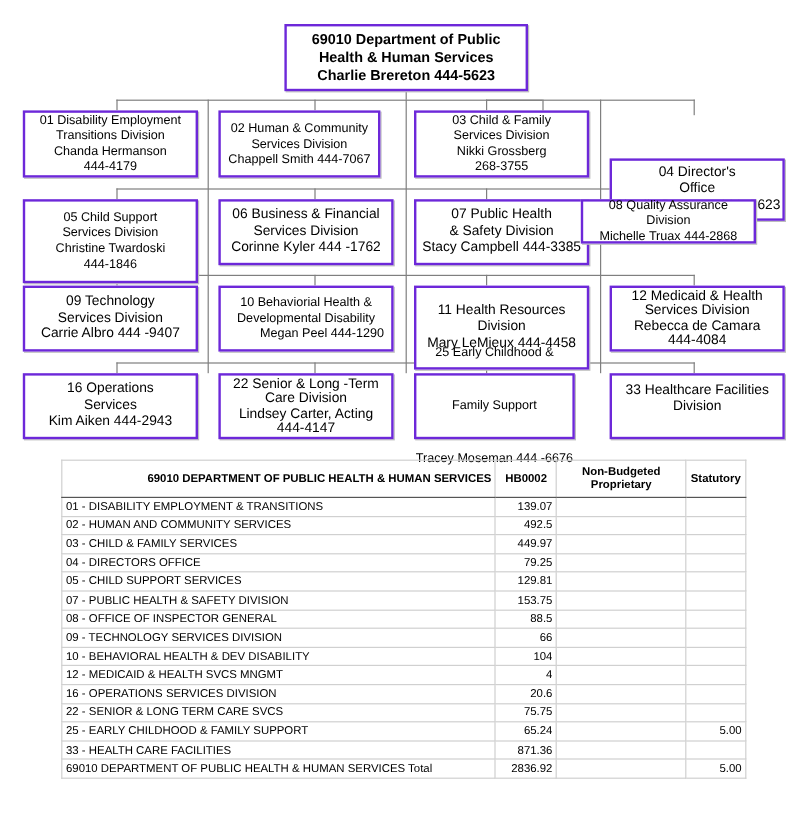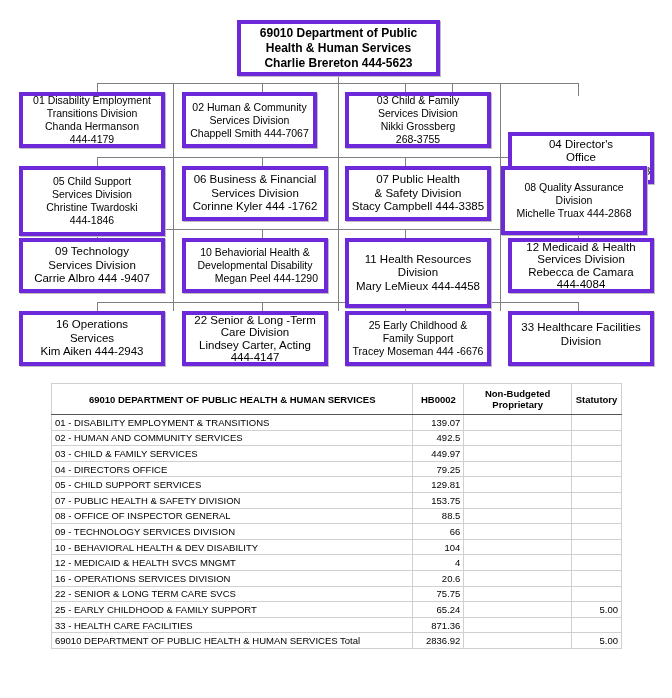--- a/index.html
+++ b/index.html
@@ -1,27 +1,27 @@
 <!DOCTYPE html>
 <html><head>
 <meta charset="utf-8">
 <style>
   html, body { margin:0; padding:0; background:#ffffff; }
   body { width:672px; height:698px; position:relative; overflow:hidden; font-family:"Liberation Sans", sans-serif; color:#000; }
   .line { position:absolute; background:#7f7f7f; }
-  .box { position:absolute; border:4px solid #6d28d9; background:#fff; box-sizing:border-box; box-shadow:1px 1px 0 #bdbdbd;
+  .box { position:absolute; border:2px solid #6d28d9; background:#fff; box-sizing:border-box; box-shadow:1px 1px 0 #bdbdbd;
          display:flex; flex-direction:column; justify-content:center; align-items:center; text-align:center;
          font-size:11.5px; line-height:13.5px; }
   .box.small { font-size:10.5px; line-height:13px; }
   .box.top { font-weight:bold; font-size:12px; line-height:15px; }
   .box span { display:block; white-space:nowrap; }
   table { position:absolute; left:51px; top:383px; width:571px; border-collapse:collapse; font-family:"Liberation Sans", sans-serif; font-size:9.5px; border:1.5px solid #555; }
   td, th { border:1px solid #d0d0d0; padding:0 3px; height:14.6px; white-space:nowrap; }
   th { font-weight:bold; font-size:9.5px; height:30px; border-bottom:1.5px solid #555; }
-  th.name { text-align:center; }
+  th.name { text-align:right; }
   td.num { text-align:right; }
   tr.total td { border-top:1.5px solid #555; }
   col.c1 { width:362px; } col.c2 { width:51px; } col.c3 { width:108px; } col.c4 { width:50px; }
 </style>
 </head>
 <body>
 
 <div id="chart">
 
   <div class="line" style="left:338px;top:75px;width:1px;height:8px;"></div>
@@ -93,21 +93,21 @@
   <div class="box" style="left:182px;top:166px;width:146px;height:55px;">
     <span>06 Business &amp; Financial</span>
     <span>Services Division</span>
     <span>Corinne Kyler 444 -1762</span>
   </div>
   <div class="box" style="left:345px;top:166px;width:146px;height:55px;">
     <span>07 Public Health</span>
     <span>&amp; Safety Division</span>
     <span>Stacy Campbell 444-3385</span>
   </div>
-  <div class="box small" style="left:501px;top:166px;width:146px;height:69px;">
+  <div class="box small" style="left:484px;top:166px;width:146px;height:37px;">
     <span>08 Quality Assurance</span>
     <span>Division</span>
     <span>Michelle Truax 444-2868</span>
   </div>
 
   <div class="box" style="left:19px;top:238px;width:146px;height:55px;">
     <span>09 Technology</span>
     <span>Services Division</span>
     <span>Carrie Albro 444 -9407</span>
   </div>
@@ -132,21 +132,21 @@
     <span>16 Operations</span>
     <span>Services</span>
     <span>Kim Aiken 444-2943</span>
   </div>
   <div class="box" style="left:182px;top:311px;width:146px;height:55px;line-height:12.5px;">
     <span>22 Senior &amp; Long -Term</span>
     <span>Care Division</span>
     <span>Lindsey Carter, Acting</span>
     <span>444-4147</span>
   </div>
-  <div class="box small" style="left:345px;top:311px;width:146px;height:55px;">
+  <div class="box small" style="left:345px;top:311px;width:134px;height:55px;gap:31px;">
     <span>25 Early Childhood &amp;</span>
     <span>Family Support</span>
     <span>Tracey Moseman 444 -6676</span>
   </div>
   <div class="box" style="left:508px;top:311px;width:146px;height:55px;justify-content:flex-start;padding-top:6px;">
     <span>33 Healthcare Facilities</span>
     <span>Division</span>
   </div>
 </div>
 

